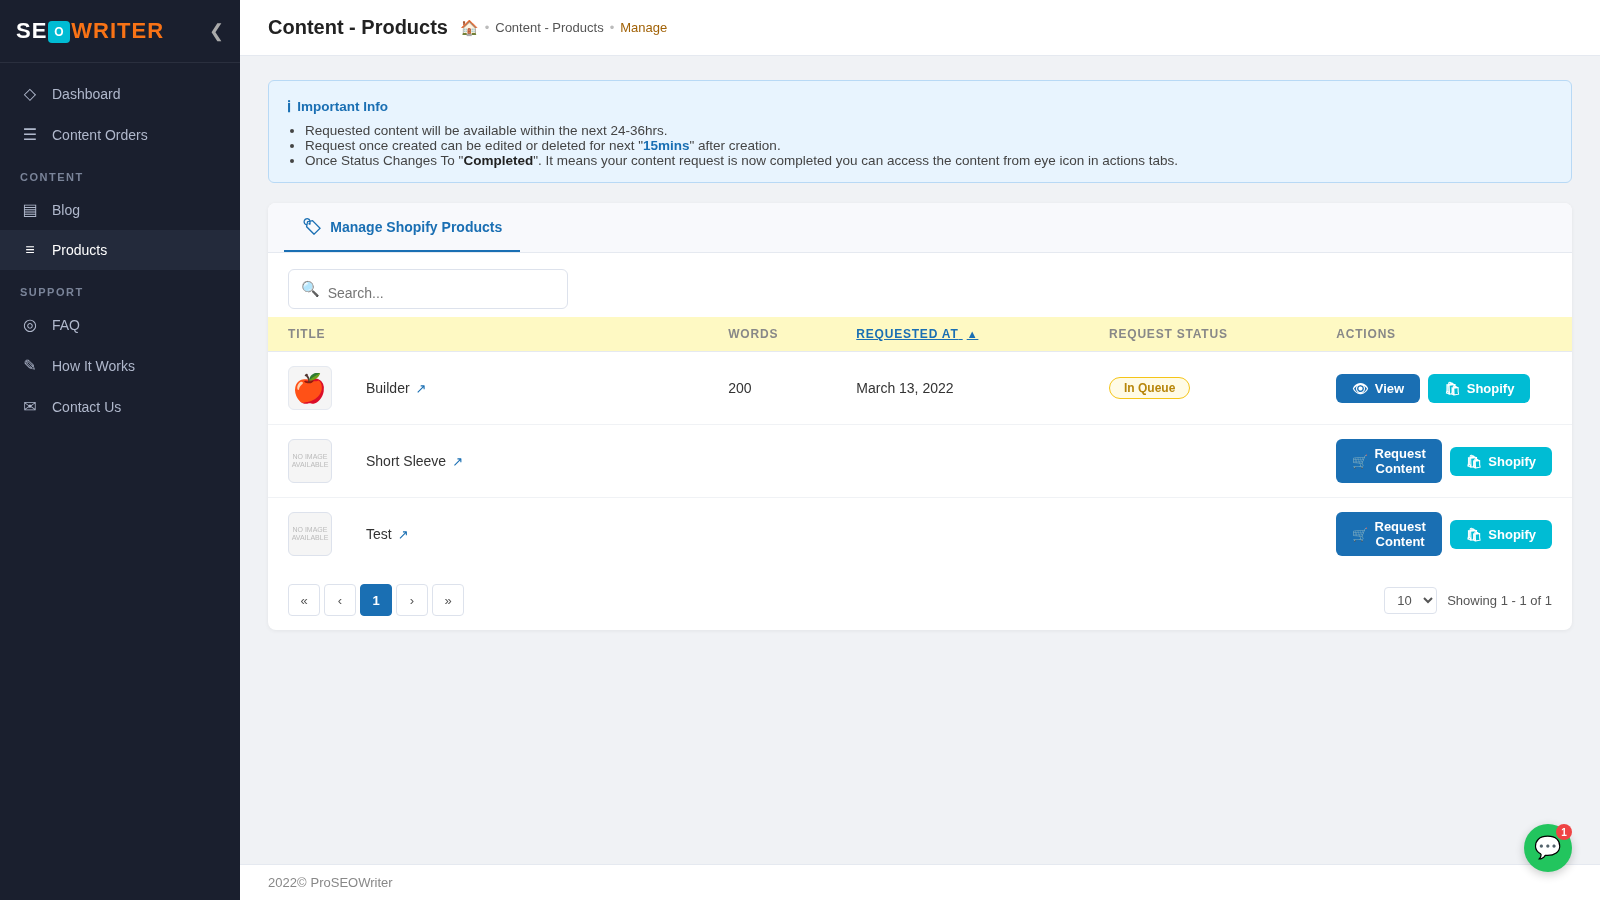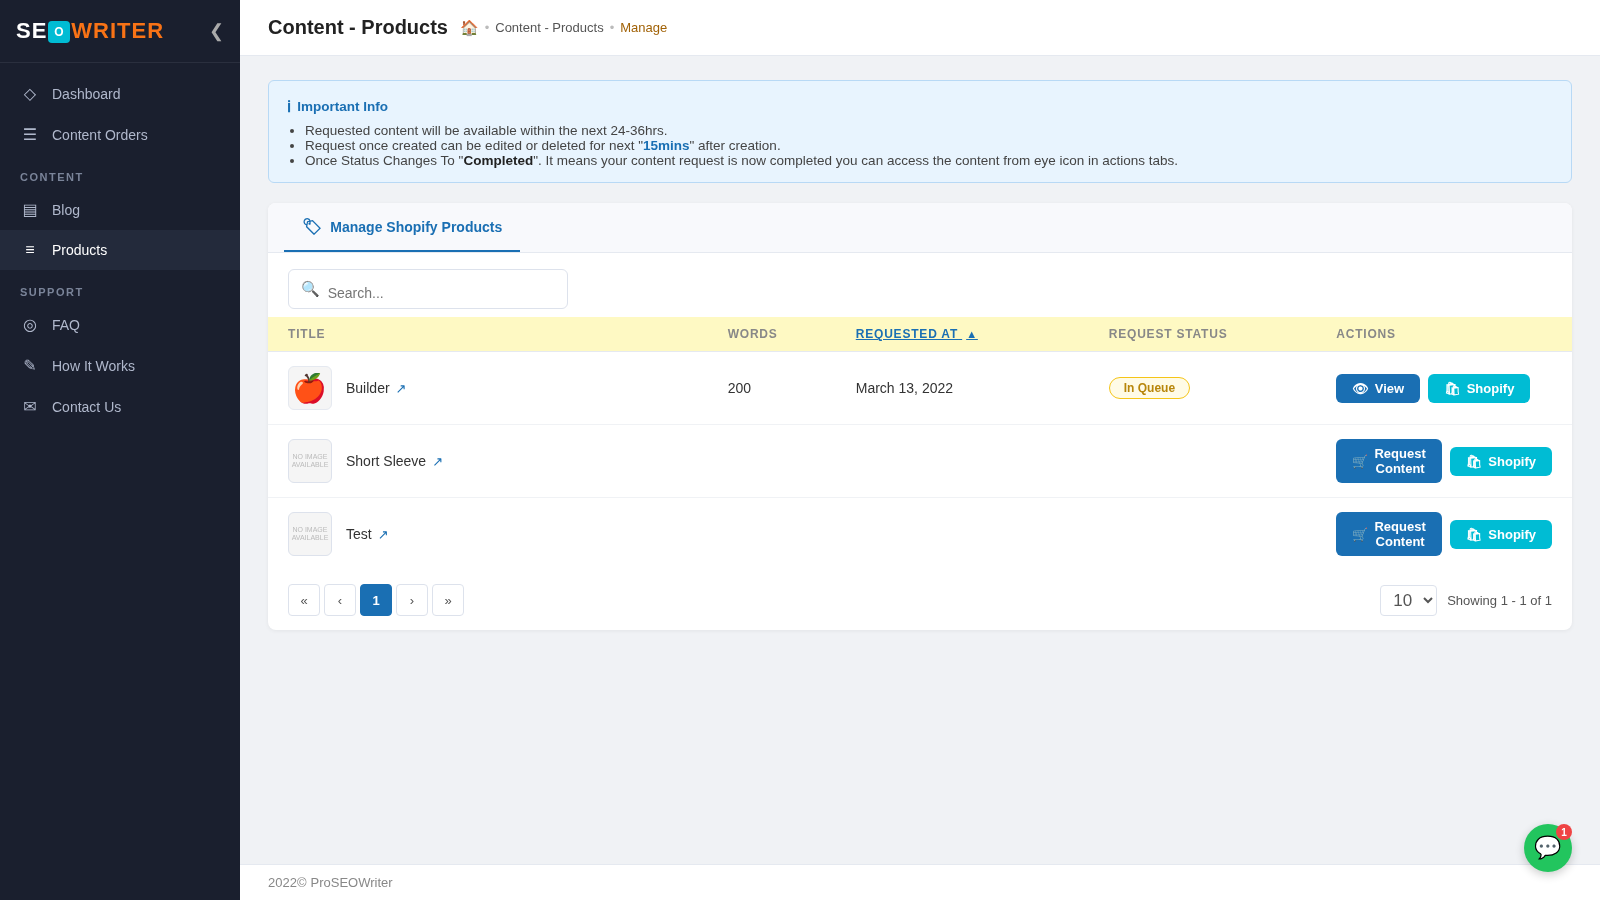--- a/index.html
+++ b/index.html
@@ -220,20 +220,21 @@
       align-items: center;
       gap: 14px;
     }
     .product-name {
       font-size: 14px;
       font-weight: 500;
       color: #333;
       display: flex;
       align-items: center;
       gap: 6px;
+      margin-left: 20px;
     }
     .external-link-icon { color: #1a6fb3; font-size: 13px; cursor: pointer; }
     .badge-inqueue {
       background: #fffbe6;
       border: 1px solid #f5c518;
       color: #b8860b;
       border-radius: 20px;
       padding: 3px 14px;
       font-size: 12px;
       font-weight: 600;
@@ -316,21 +317,21 @@
       display: flex;
       align-items: center;
       gap: 10px;
       font-size: 13px;
       color: #555;
     }
     .per-page-select {
       border: 1px solid #dde2ec;
       border-radius: 4px;
       padding: 4px 8px;
-      font-size: 17px;
+      font-size: 13px;
       color: #555;
       background: #fff;
       cursor: pointer;
     }
 
     
     #footer {
       background: #fff;
       border-top: 1px solid #e5e9f0;
       padding: 10px 28px;

